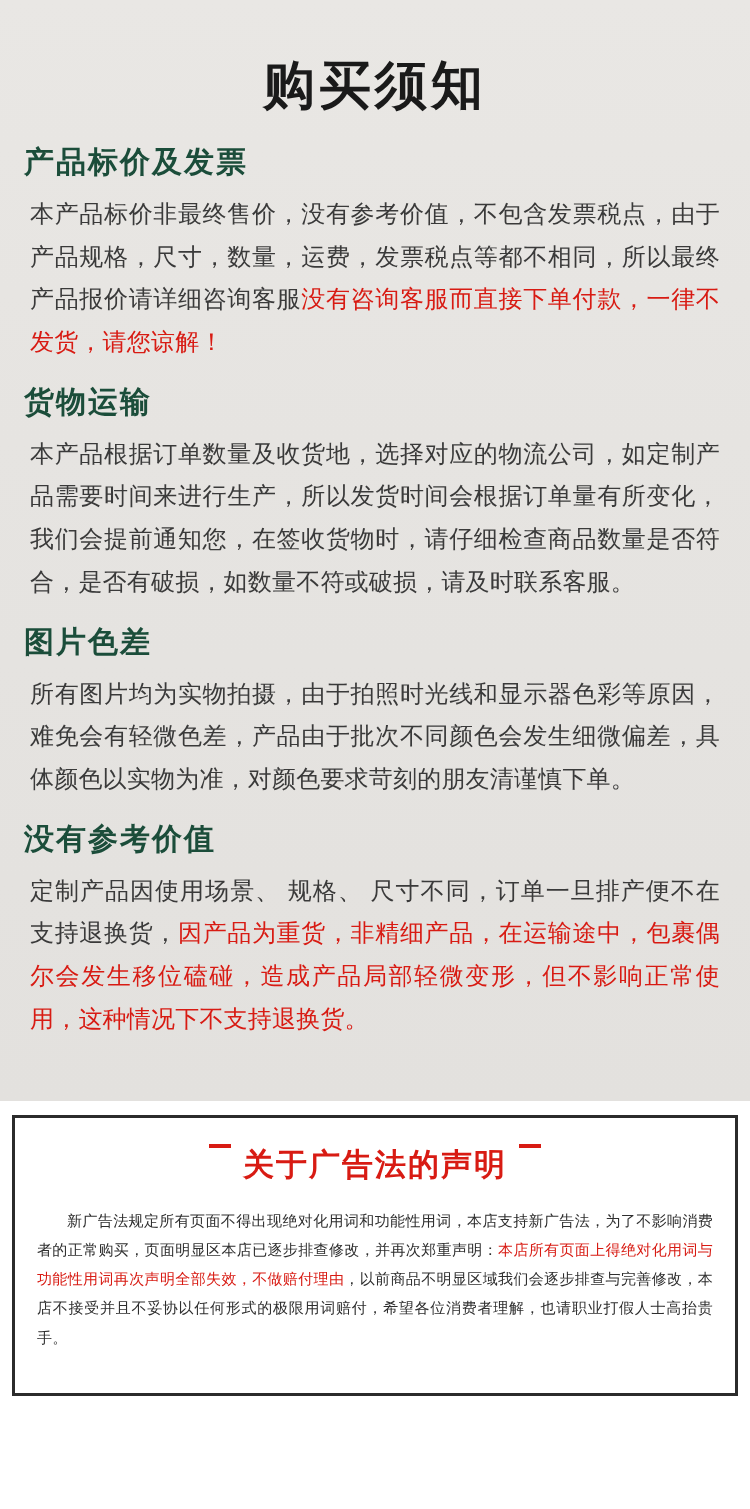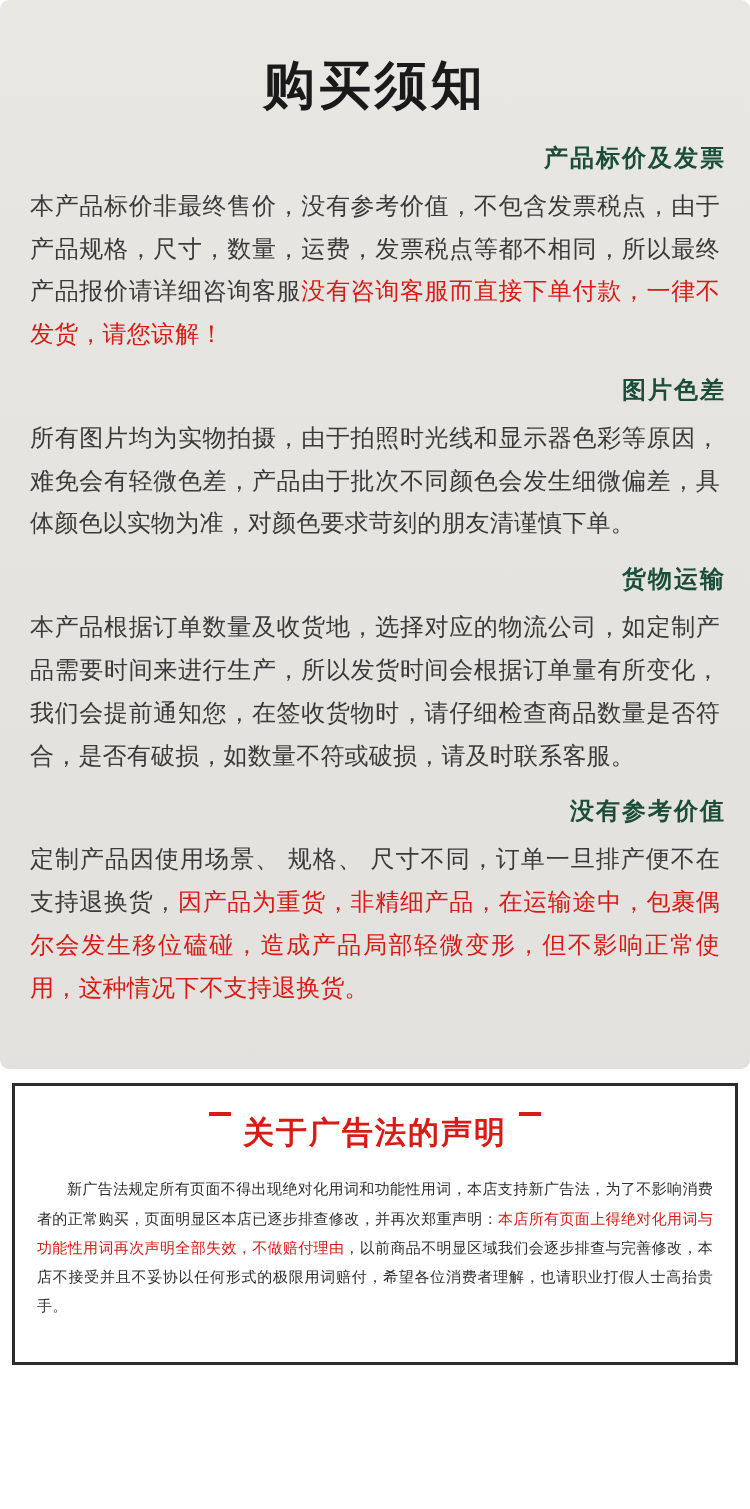--- a/index.html
+++ b/index.html
@@ -18,37 +18,36 @@
     background: #ffffff;
     overflow: hidden;
   }
 
   
   .notice-panel {
     background: linear-gradient(180deg, #e9e7e4 0%, #e6e4e1 40%, #e3e1de 100%);
     padding: 48px 24px 42px 24px;
     box-sizing: border-box;
     width: 750px;
-    border-radius: 9px;
   }
   .main-title {
     text-align: center;
     font-size: 52px;
     font-weight: bold;
     letter-spacing: 4px;
     color: #1a1a1a;
     margin: 8px 0 26px 0;
     line-height: 1.15;
   }
   .section {
     margin-bottom: 18px;
   }
   .section-title {
-    text-align: right;
-    font-size: 24px;
+    text-align: left;
+    font-size: 30px;
     font-weight: bold;
     color: #1b4d3a;
     letter-spacing: 2px;
     margin: 12px 0 12px 0;
     line-height: 1.3;
   }
   .body-text {
     font-size: 24px;
     line-height: 1.78;
     color: #3a3a3a;
@@ -109,27 +108,27 @@
   <div class="notice-panel">
 
     <div class="main-title">购买须知</div>
 
     <div class="section">
       <div class="section-title">产品标价及发票</div>
       <p class="body-text"><span>本产品标价非最终售价，没有参考价值，不包含发票税点，由于产品规格，尺寸，数量，运费，发票税点等都不相同，所以最终产品报价请详细咨询客服</span><span class="red">没有咨询客服而直接下单付款，一律不发货，请您谅解！</span></p>
     </div>
 
     <div class="section">
-      <div class="section-title">图片色差</div>
-      <p class="body-text"><span>所有图片均为实物拍摄，由于拍照时光线和显示器色彩等原因，难免会有轻微色差，产品由于批次不同颜色会发生细微偏差，具体颜色以实物为准，对颜色要求苛刻的朋友清谨慎下单。</span></p>
+      <div class="section-title">货物运输</div>
+      <p class="body-text"><span>本产品根据订单数量及收货地，选择对应的物流公司，如定制产品需要时间来进行生产，所以发货时间会根据订单量有所变化，我们会提前通知您，在签收货物时，请仔细检查商品数量是否符合，是否有破损，如数量不符或破损，请及时联系客服。</span></p>
     </div>
 
     <div class="section">
-      <div class="section-title">货物运输</div>
-      <p class="body-text"><span>本产品根据订单数量及收货地，选择对应的物流公司，如定制产品需要时间来进行生产，所以发货时间会根据订单量有所变化，我们会提前通知您，在签收货物时，请仔细检查商品数量是否符合，是否有破损，如数量不符或破损，请及时联系客服。</span></p>
+      <div class="section-title">图片色差</div>
+      <p class="body-text"><span>所有图片均为实物拍摄，由于拍照时光线和显示器色彩等原因，难免会有轻微色差，产品由于批次不同颜色会发生细微偏差，具体颜色以实物为准，对颜色要求苛刻的朋友清谨慎下单。</span></p>
     </div>
 
     <div class="section">
       <div class="section-title">没有参考价值</div>
       <p class="body-text"><span>定制产品因使用场景、 规格、 尺寸不同，订单一旦排产便不在支持退换货，</span><span class="red">因产品为重货，非精细产品，在运输途中，包裹偶尔会发生移位磕碰，造成产品局部轻微变形，但不影响正常使用，这种情况下不支持退换货。</span></p>
     </div>
 
   </div>
 
   <div class="adlaw-wrap">

